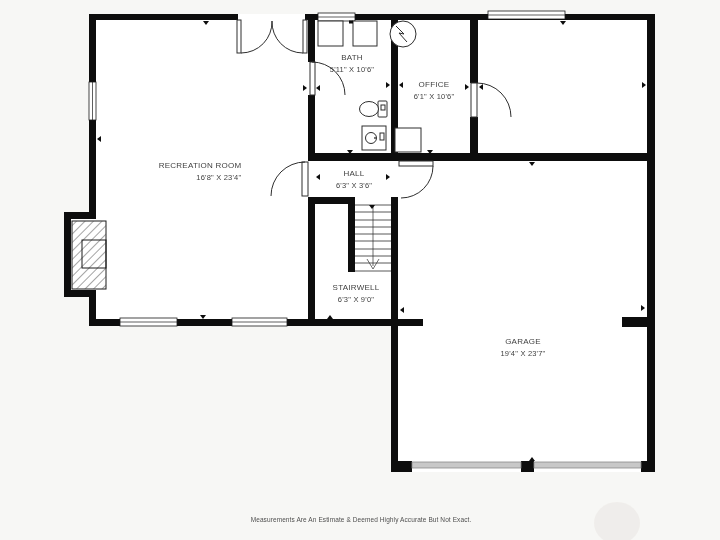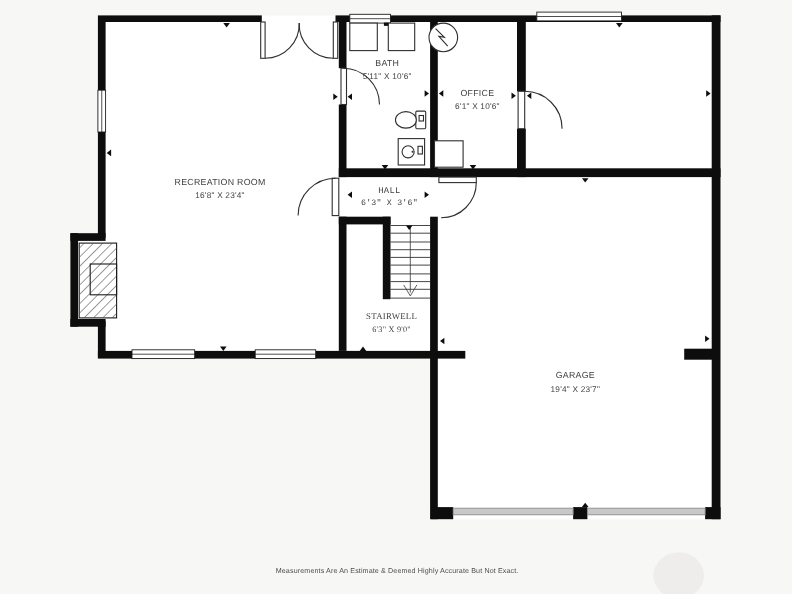--- a/index.html
+++ b/index.html
@@ -211,37 +211,37 @@
       <polygon class="tick" points="369,205 375,205 372,209"></polygon>
       <polygon class="tick" points="200,315 206,315 203,319"></polygon>
       <polygon class="tick" points="327,319 333,319 330,315"></polygon>
       <polygon class="tick" points="404,307 404,313 400,310"></polygon>
       <polygon class="tick" points="641,305 641,311 645,308"></polygon>
       <polygon class="tick" points="529,461 535,461 532,457"></polygon>
       <rect class="tick" x="349" y="20.5" width="4" height="3"></rect>
     </g>
   </svg>
 
-  <div class="room-label" style="left:200px;top:160px;">
+  <div class="room-label" style="left:200px;top:160px;text-align:right;">
     <div class="room-name">RECREATION ROOM</div>
     <div class="room-dims">16'8" X 23'4"</div>
   </div>
   <div class="room-label" style="left:352px;top:52px;">
     <div class="room-name">BATH</div>
     <div class="room-dims">5'11" X 10'6"</div>
   </div>
   <div class="room-label" style="left:434px;top:79px;">
     <div class="room-name">OFFICE</div>
     <div class="room-dims">6'1" X 10'6"</div>
   </div>
-  <div class="room-label" style="left:354px;top:168px;font-family:Liberation Mono, monospace;">
+  <div class="room-label" style="left:354px;top:168px;">
     <div class="room-name">HALL</div>
     <div class="room-dims">6'3" X 3'6"</div>
   </div>
-  <div class="room-label" style="left:356px;top:282px;font-family:Liberation Serif, serif;">
+  <div class="room-label" style="left:356px;top:282px;">
     <div class="room-name">STAIRWELL</div>
     <div class="room-dims">6'3" X 9'0"</div>
   </div>
   <div class="room-label" style="left:523px;top:303px;margin-top:33px;">
     <div class="room-name">GARAGE</div>
     <div class="room-dims">19'4" X 23'7"</div>
   </div>
 
   <div class="disclaimer">Measurements Are An Estimate &amp; Deemed Highly Accurate But Not Exact.</div>
 </div>

